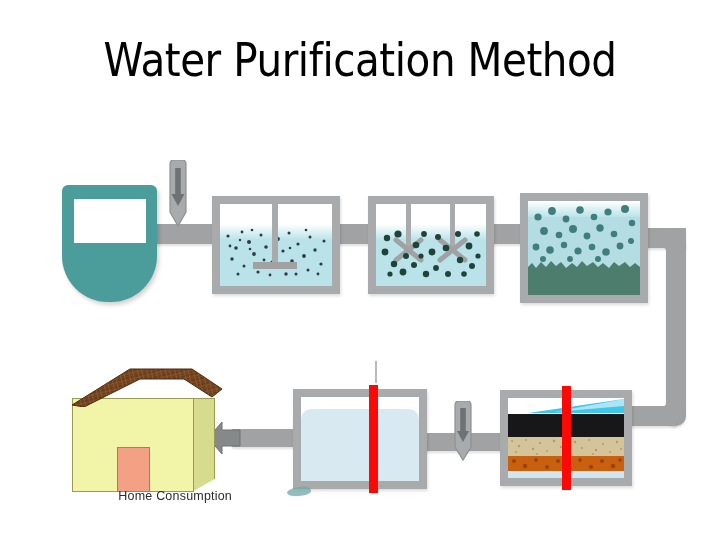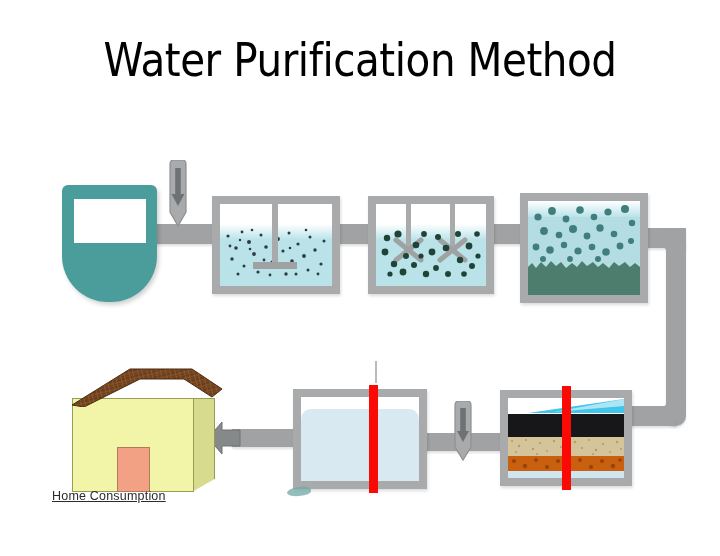--- a/index.html
+++ b/index.html
@@ -63,22 +63,22 @@
     position:absolute;left:192px;top:398px;width:22px;height:92px;
     background:#d7db8d;border:1px solid #9a9c55;border-left:none;
     clip-path:polygon(0 0,100% -14%,100% 86%,0 100%);
   }
   .house-door{
     position:absolute;left:117px;top:447px;width:31px;height:43px;
     background:#f2a184;border:1px solid #b07a5e;
   }
   .roof{position:absolute;left:60px;top:367px;width:165px;height:40px;}
   .house-label{
-    position:absolute;left:52px;top:489px;width:180px;text-align:left;
-    font-size:12.5px;color:#2b2b2b;letter-spacing:0.2px;text-decoration:underline;
+    position:absolute;left:52px;top:489px;width:180px;text-align:right;
+    font-size:12.5px;color:#2b2b2b;letter-spacing:0.2px;
   }
 
   
   .nozzle{position:absolute;}
 </style>
 </head>
 <body>
 
 <div id="stage">
 

